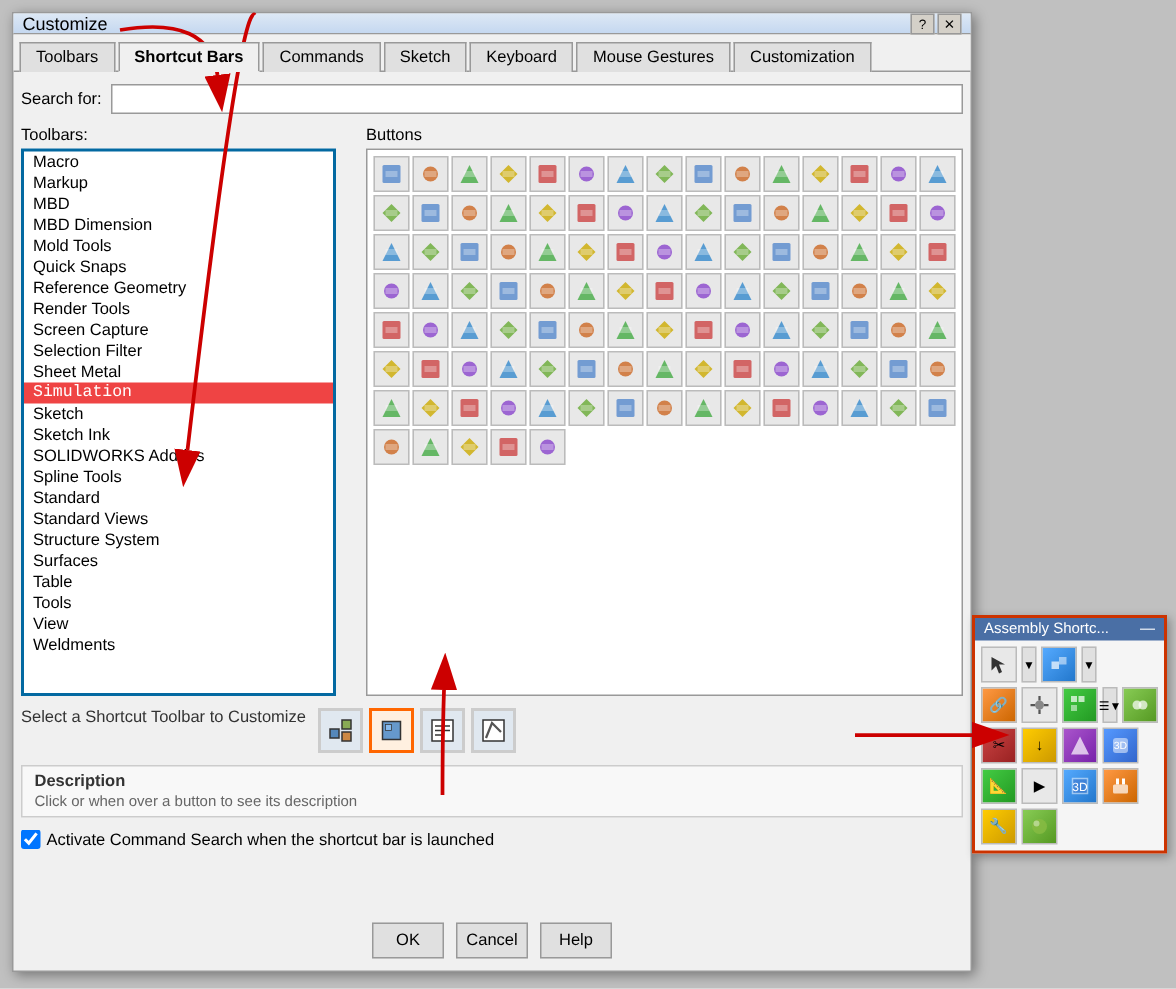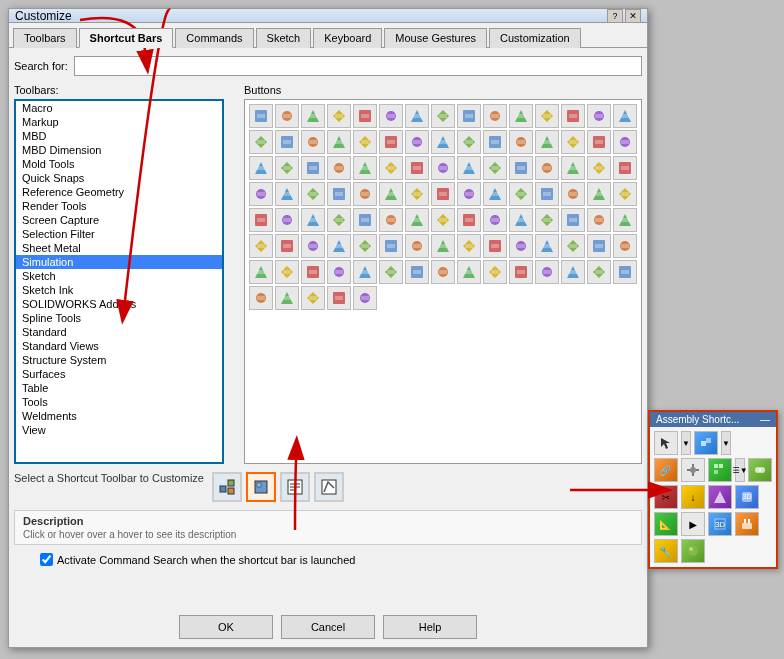--- a/index.html
+++ b/index.html
@@ -133,22 +133,23 @@
     }
 
     .list-item {
       padding: 1px 6px;
       font-size: 11px;
       cursor: pointer;
       white-space: nowrap;
     }
 
     .list-item.selected {
-      background: #3b82f6;
+      background: #ef4444;
       color: white;
+      font-family: Liberation Mono, monospace;
     }
 
     .right-panel {
       flex: 1;
       display: flex;
       flex-direction: column;
       justify-content: center;
     }
 
     .buttons-label {
@@ -231,42 +232,41 @@
       font-size: 10px;
       color: #666;
       margin-top: 2px;
     }
 
     .bottom-section {
       margin-top: 8px;
       display: flex;
       align-items: center;
       gap: 6px;
-      margin-left: 26px;
     }
 
     .checkbox-label {
       font-size: 11px;
       display: flex;
       align-items: center;
       gap: 4px;
     }
 
     .dialog-footer {
       position: absolute;
       bottom: 8px;
       left: 0;
       right: 0;
       display: flex;
       justify-content: center;
       gap: 8px;
     }
 
     .footer-btn {
-      width: 94px;
+      width: 48px;
       height: 24px;
       background: #e0e0e0;
       border: 1px solid #999;
       cursor: pointer;
       font-size: 11px;
     }
 
     
     .assembly-panel {
       position: absolute;
@@ -417,22 +417,22 @@
             <div class="list-item">Sketch</div>
             <div class="list-item">Sketch Ink</div>
             <div class="list-item">SOLIDWORKS Add-ins</div>
             <div class="list-item">Spline Tools</div>
             <div class="list-item">Standard</div>
             <div class="list-item">Standard Views</div>
             <div class="list-item">Structure System</div>
             <div class="list-item">Surfaces</div>
             <div class="list-item">Table</div>
             <div class="list-item">Tools</div>
+            <div class="list-item">View</div>
             <div class="list-item">Weldments</div>
-            <div class="list-item">View</div>
           </div>
       </div>
 
       <div class="right-panel">
         <div class="buttons-label">Buttons</div>
         <div class="buttons-grid" id="buttons-grid">
 
         <div class="icon-btn">
               <svg width="16" height="16" viewBox="0 0 16 16">
                 <rect x="2" y="2" width="12" height="12" rx="1" fill="#5588cc" opacity="0.8"></rect>
@@ -1125,21 +1125,21 @@
           <svg width="18" height="18" viewBox="0 0 18 18">
             <rect x="2" y="2" width="14" height="14" fill="white" stroke="#333" stroke-width="1"></rect>
             <path d="M4 14 L8 4 L14 10" stroke="#555" stroke-width="1.5" fill="none"></path>
           </svg>
         </button>
       </div>
     </div>
 
     <div class="description-section">
       <div class="desc-title">Description</div>
-      <div class="desc-text">Click or hover over a hover to see its description</div>
+      <div class="desc-text">Click or when over a button to see its description</div>
     </div>
 
     <div class="bottom-section">
       <label class="checkbox-label">
         <input type="checkbox" checked="" style="">
         <span>Activate Command Search when the shortcut bar is launched</span>
       </label>
     </div>
 
   </div>

